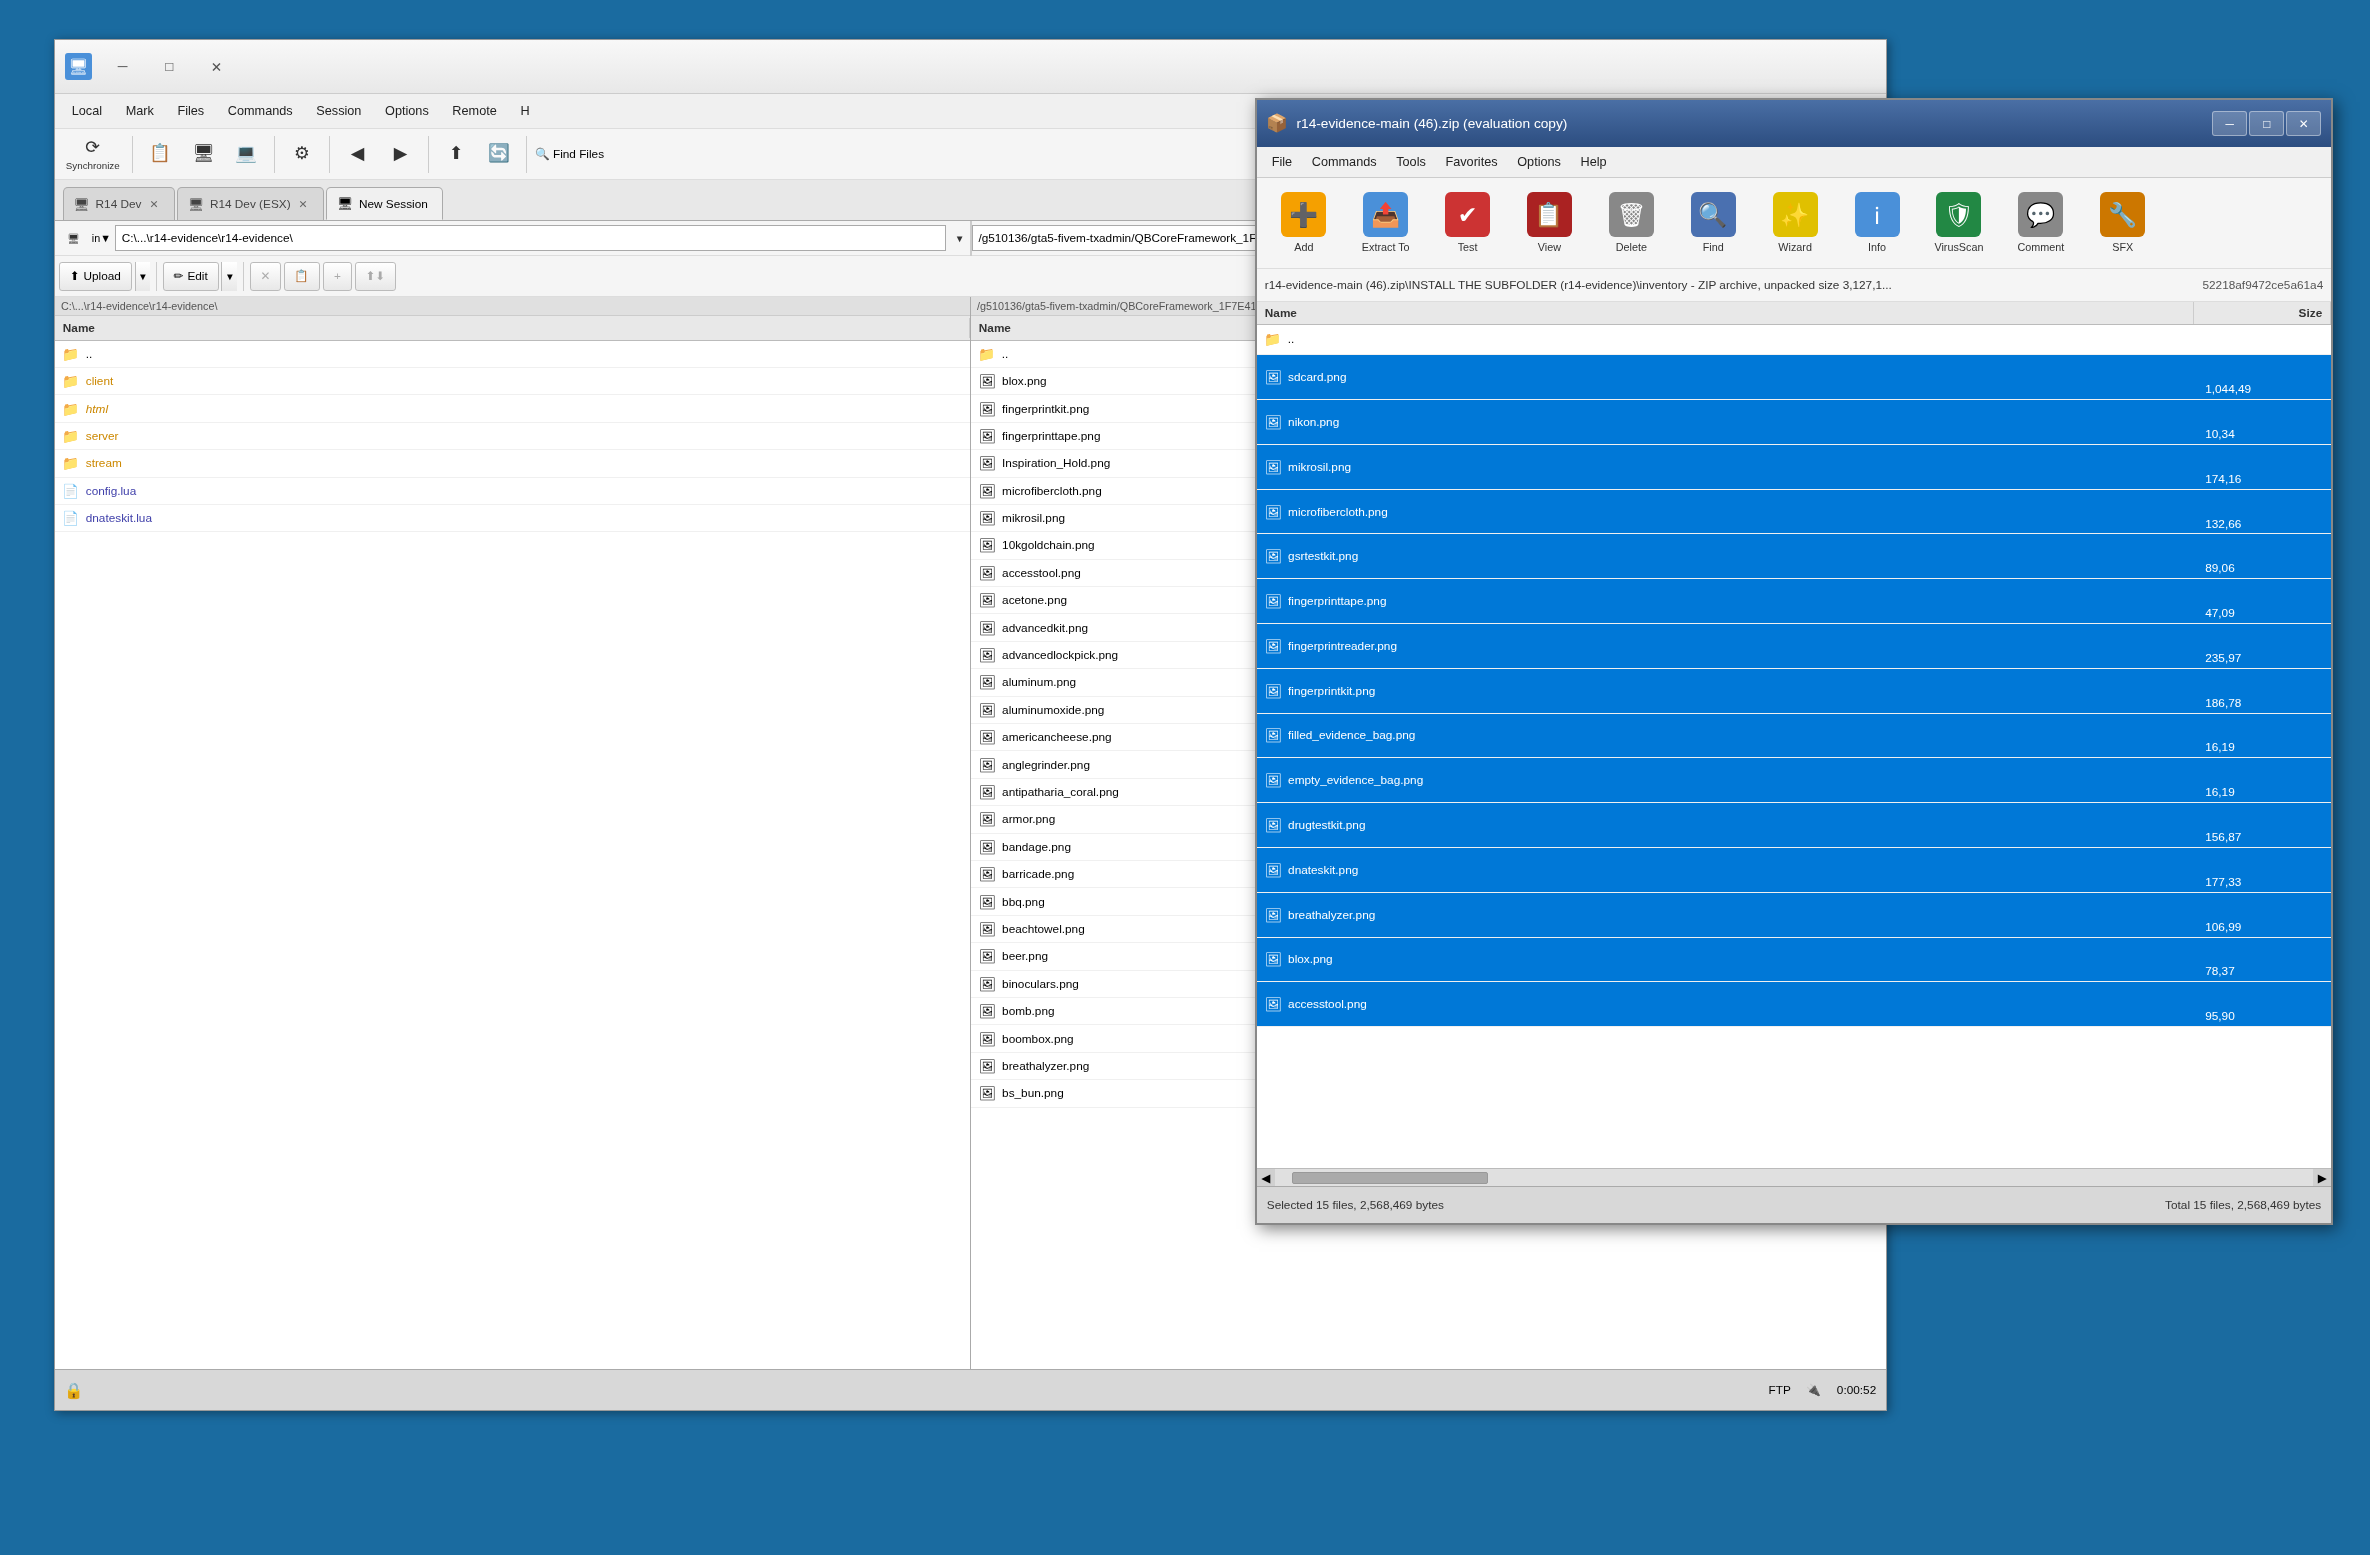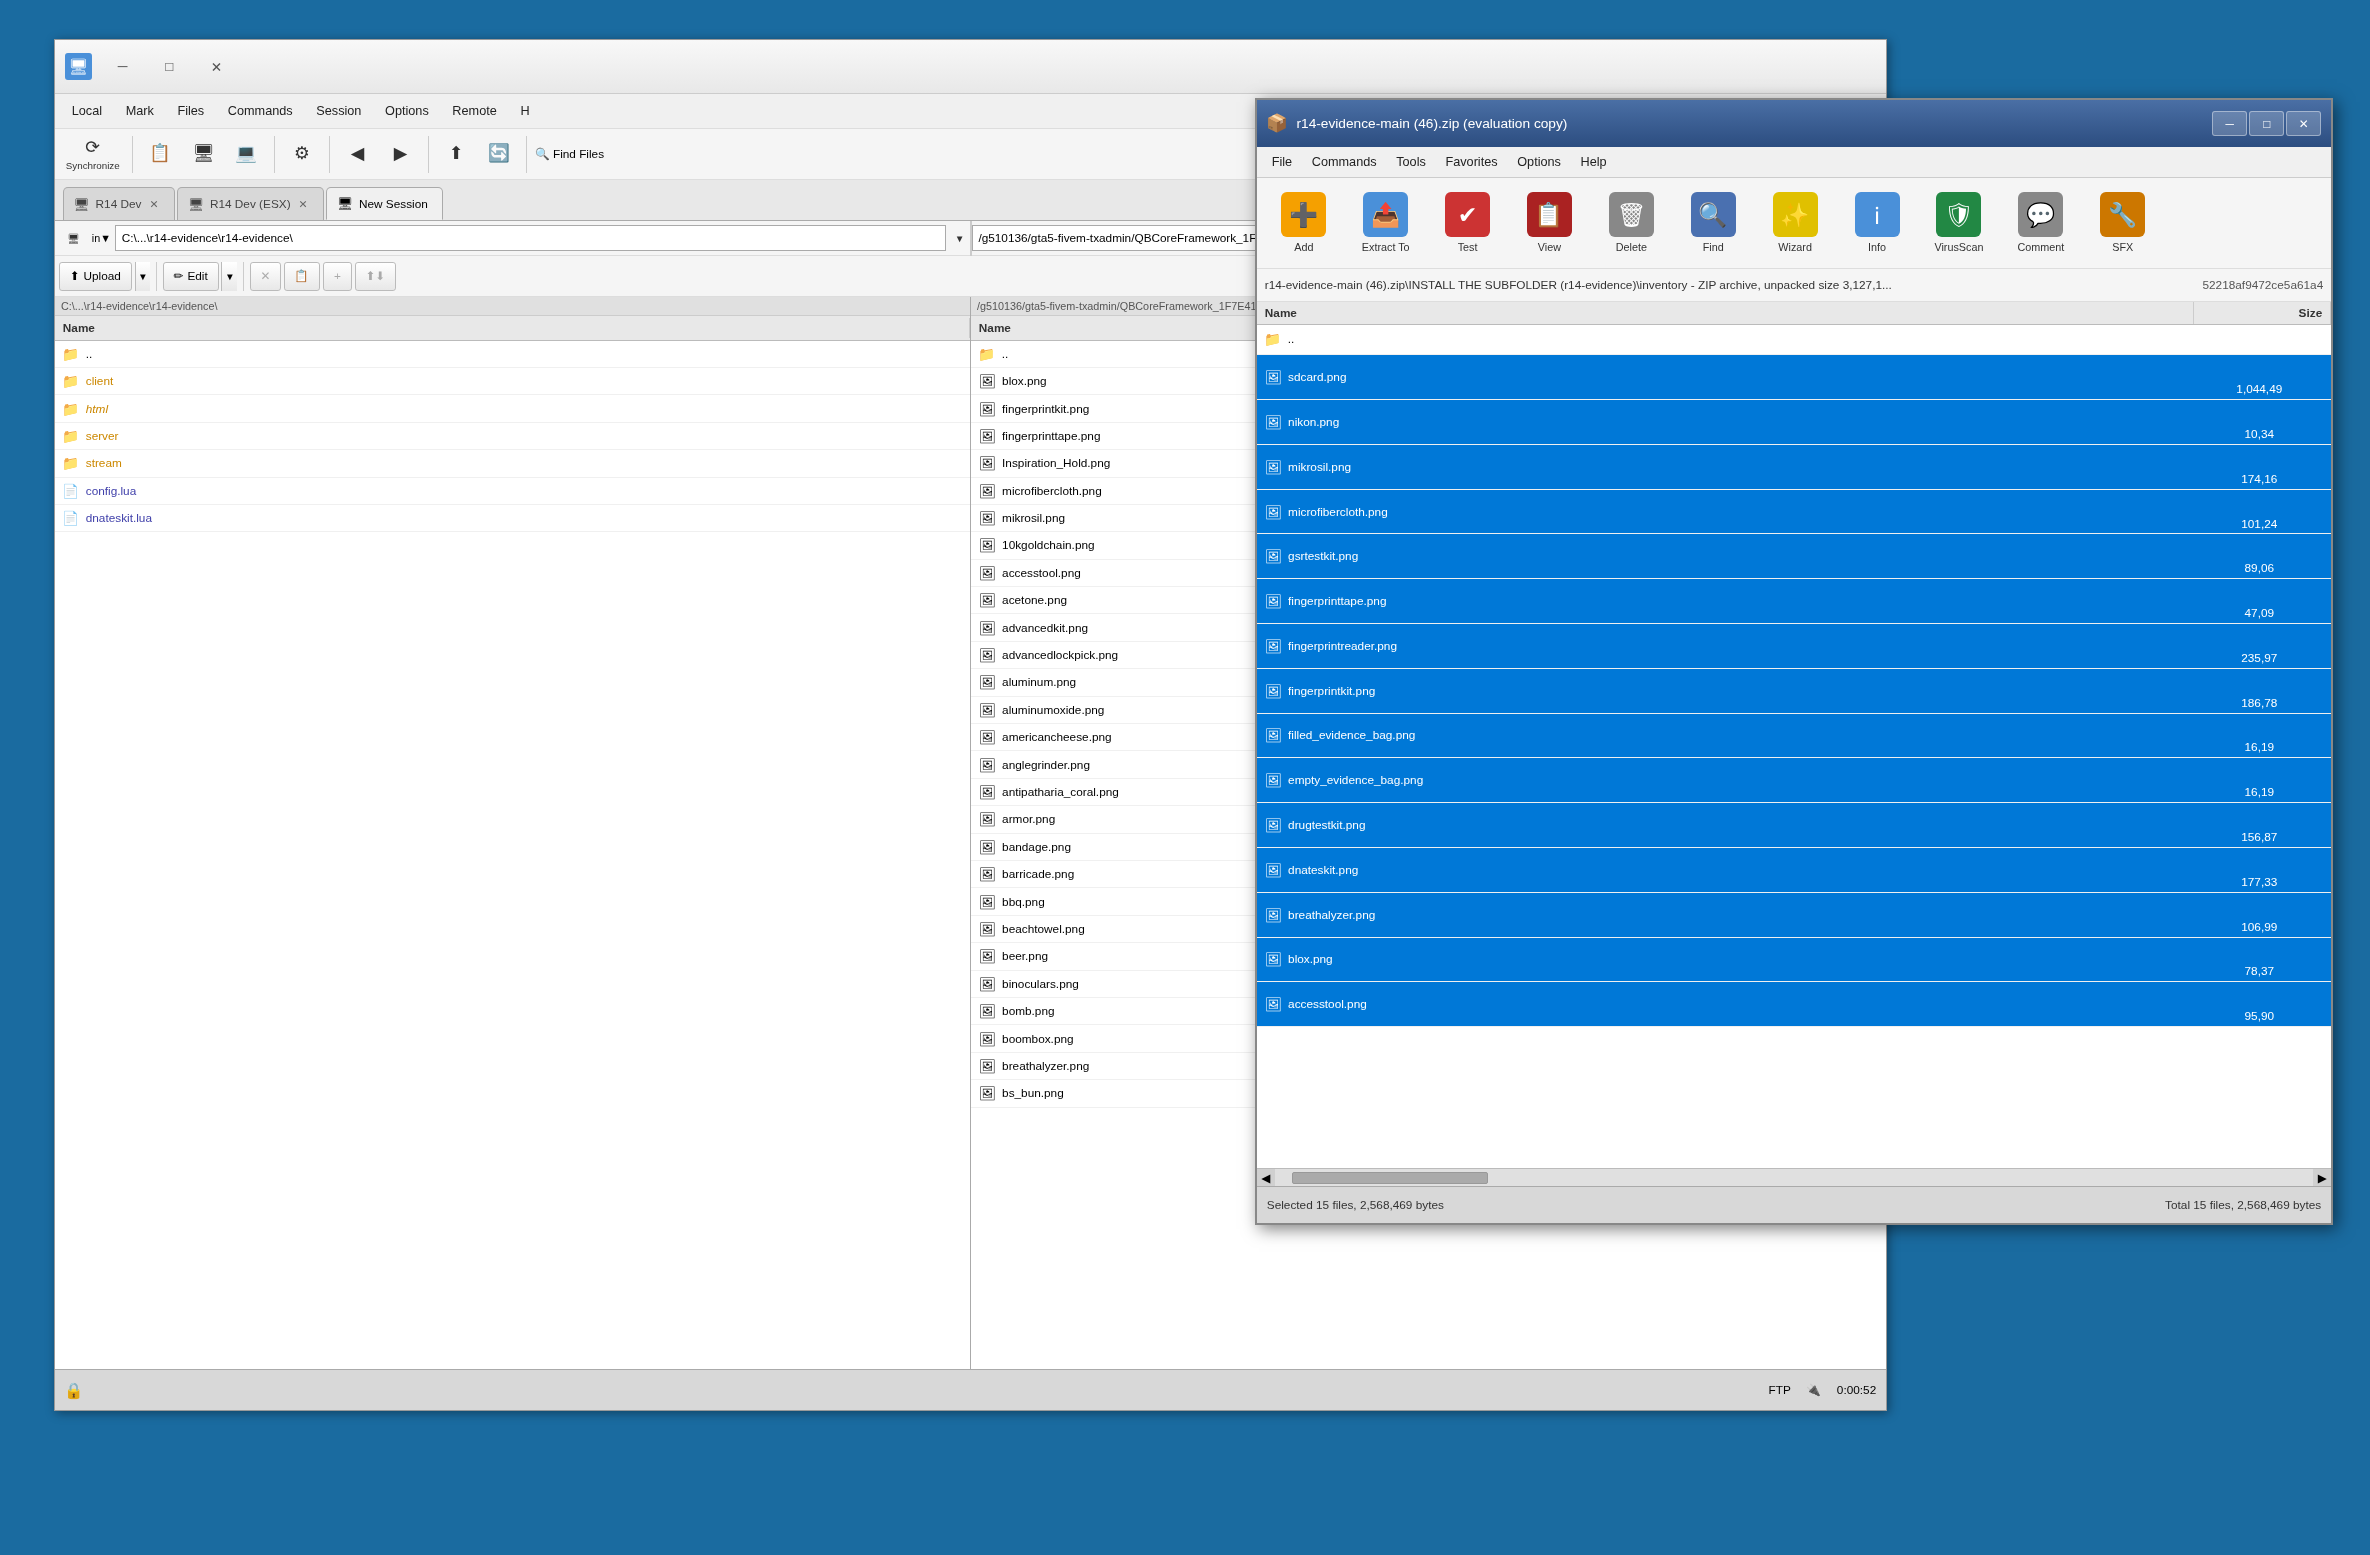--- a/index.html
+++ b/index.html
@@ -330,21 +330,21 @@
       display: flex;
       align-items: center;
       padding: 2.9px 7.8px;
       min-height: 29px;
       cursor: pointer;
       border-bottom: 1px solid #f0f0f0;
     }
     .rar-file-row.selected { background: #0078d7; color: white; }
     .rar-file-icon { margin-right: 5.9px; font-size: 13.7px; }
     .rar-file-name { flex: 1; font-size: 11.8px; }
-    .rar-file-size { width: 118px; text-align: center; font-size: 11.8px; padding-right: 9.8px; margin-top: 24px; }
+    .rar-file-size { width: 118px; text-align: left; font-size: 11.8px; padding-right: 9.8px; margin-top: 24px; }
 
     
     .winrar-hscroll {
       height: 17.6px;
       background: #e0e0e0;
       border-top: 1px solid #bbb;
       display: flex;
       align-items: center;
       flex-shrink: 0;
     }
@@ -793,21 +793,21 @@
       <span class="rar-file-size">10,34</span>
     </div>
     <div class="rar-file-row selected">
       <span class="rar-file-icon">🖼</span>
       <span class="rar-file-name">mikrosil.png</span>
       <span class="rar-file-size">174,16</span>
     </div>
     <div class="rar-file-row selected">
       <span class="rar-file-icon">🖼</span>
       <span class="rar-file-name">microfibercloth.png</span>
-      <span class="rar-file-size">101,24</span>
+      <span class="rar-file-size">132,66</span>
     </div>
     <div class="rar-file-row selected">
       <span class="rar-file-icon">🖼</span>
       <span class="rar-file-name">gsrtestkit.png</span>
       <span class="rar-file-size">89,06</span>
     </div>
     <div class="rar-file-row selected">
       <span class="rar-file-icon">🖼</span>
       <span class="rar-file-name">fingerprinttape.png</span>
       <span class="rar-file-size">47,09</span>

